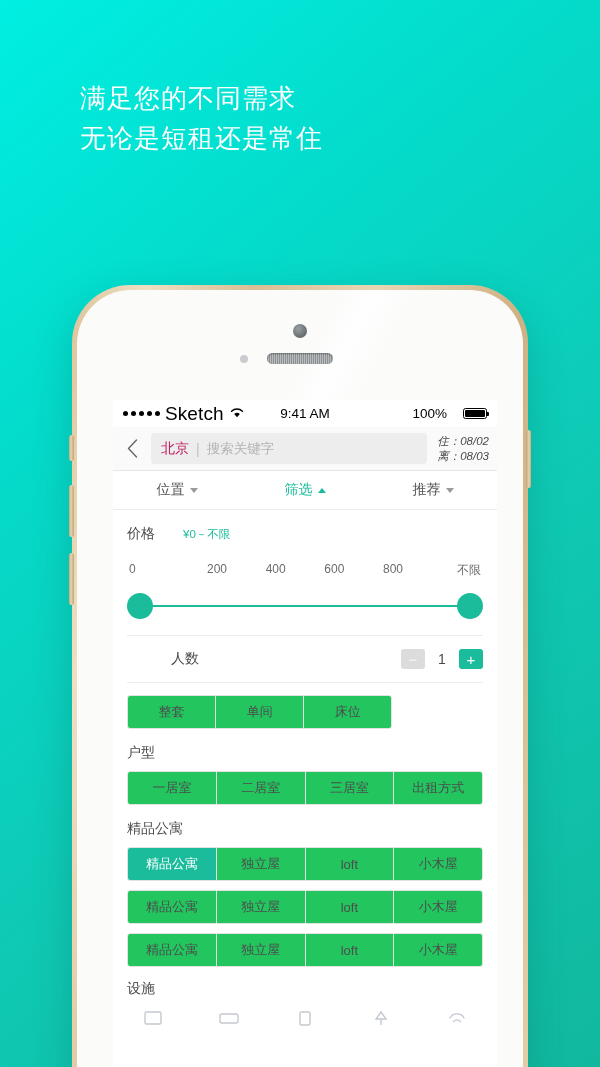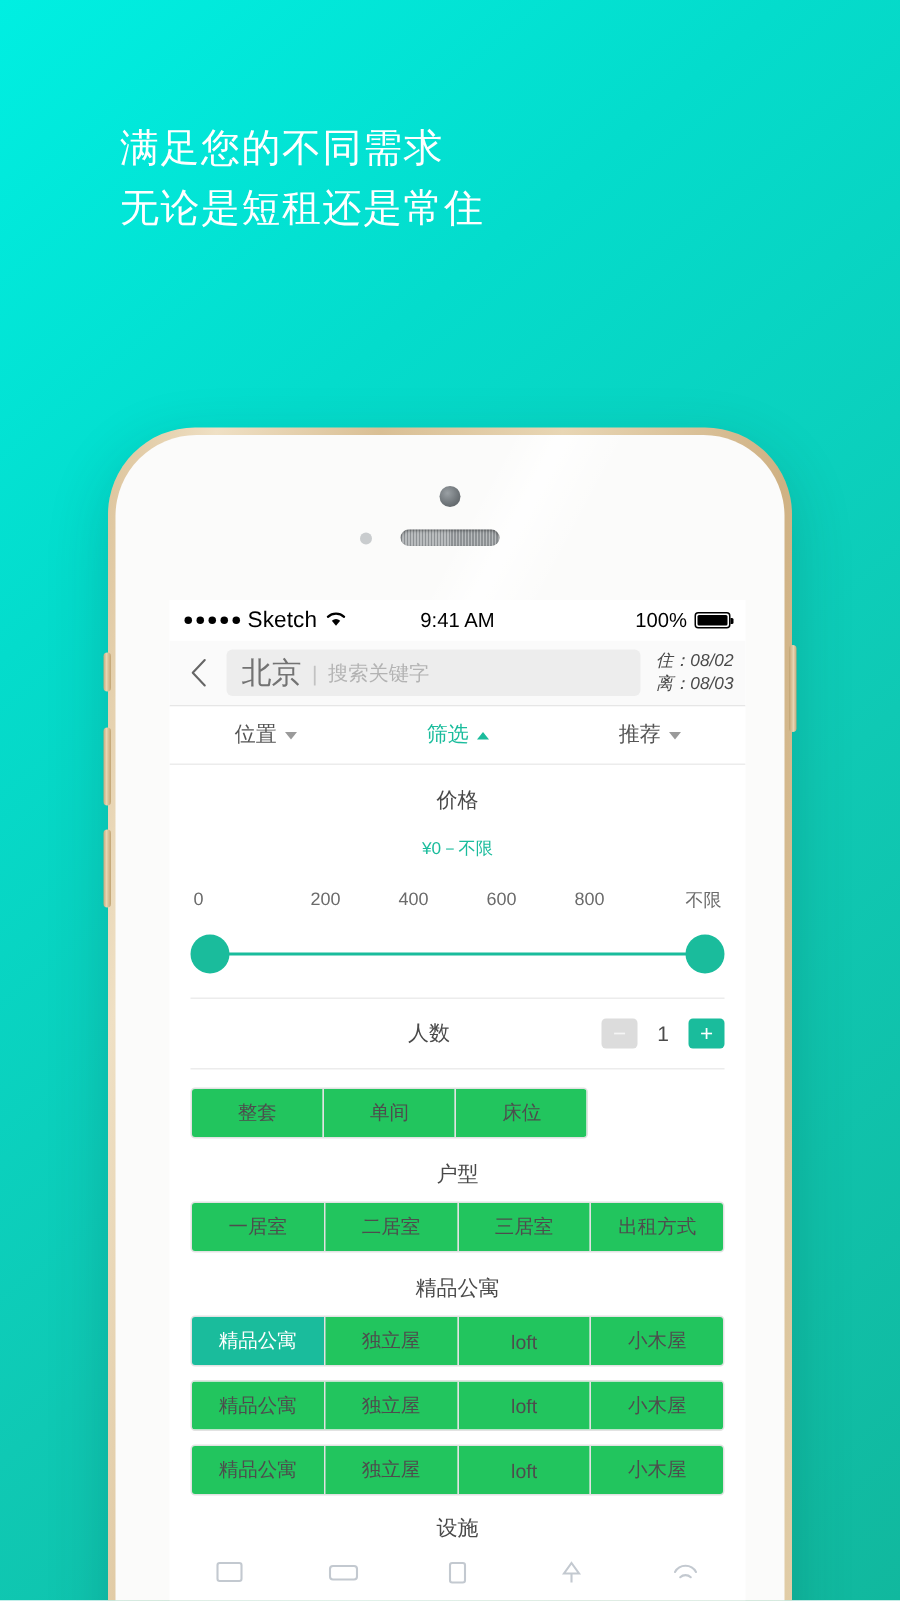--- a/index.html
+++ b/index.html
@@ -134,34 +134,34 @@
     color: #000;
     background: #ffffff;
     position: relative;
   }
   .sb-left { display: flex; align-items: center; gap: 5px; }
   .dots { display: flex; gap: 3px; align-items: center; }
   .dots i {
     width: 5px; height: 5px; border-radius: 50%;
     background: #000; display: block;
   }
-  .sb-carrier { font-size: 15px; letter-spacing: 0.1px; }
+  .sb-carrier { font-size: 19px; letter-spacing: 0.1px; }
   .wifi { margin-left: 1px; }
   .sb-time {
     position: absolute;
     left: 0; right: 0;
     text-align: center;
     font-size: 13.5px;
     font-weight: 400;
   }
   .sb-right {
     margin-left: auto;
     display: flex;
     align-items: center;
-    gap: 5px;
+    gap: 16px;
     font-size: 13.5px;
   }
   .battery {
     width: 24px; height: 11px;
     border: 1px solid #000;
     border-radius: 2.5px;
     position: relative;
     padding: 1px;
     box-sizing: border-box;
   }
@@ -202,21 +202,21 @@
     flex: 1 1 auto;
     height: 31px;
     background: #ededed;
     border-radius: 4px;
     display: flex;
     align-items: center;
     padding: 0 10px;
     gap: 7px;
     min-width: 0;
   }
-  .sf-city { font-size: 20px; color: #737373; }
+  .sf-city { font-size: 14px; color: #be185d; }
   .sf-sep { color: #c2c2c2; font-size: 14px; }
   .sf-placeholder { font-size: 13.5px; color: #b3b3b3; }
   .dates {
     flex: 0 0 auto;
     font-size: 11.5px;
     color: #4a4a4a;
     line-height: 15px;
     text-align: left;
     padding-left: 4px;
     font-style: italic;
@@ -253,22 +253,21 @@
     background: #fff;
     padding: 0 0 0 0;
   }
   .section { padding: 0 14px; }
 
   .sec-title {
     font-size: 14px;
     color: #4a4a4a;
     display: flex;
     align-items: center;
-    gap: 15px;
-    flex-direction: column;
+    gap: 28px;
   }
   .sec-value { font-size: 11.5px; color: #1ABC9C; }
 
   
   .price-sec { padding-top: 15px; }
   .ticks {
     display: flex;
     justify-content: space-between;
     margin-top: 19px;
     padding: 0 2px;

